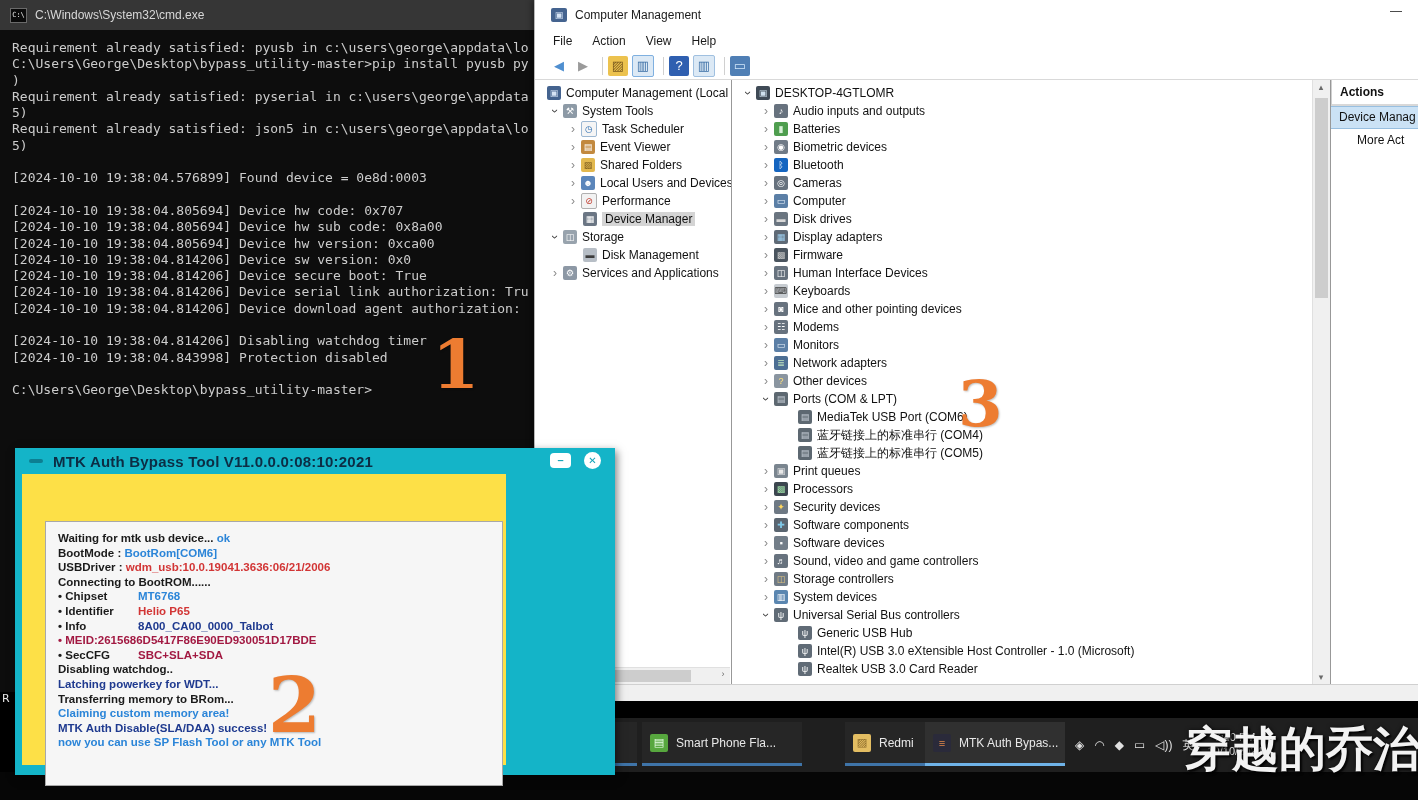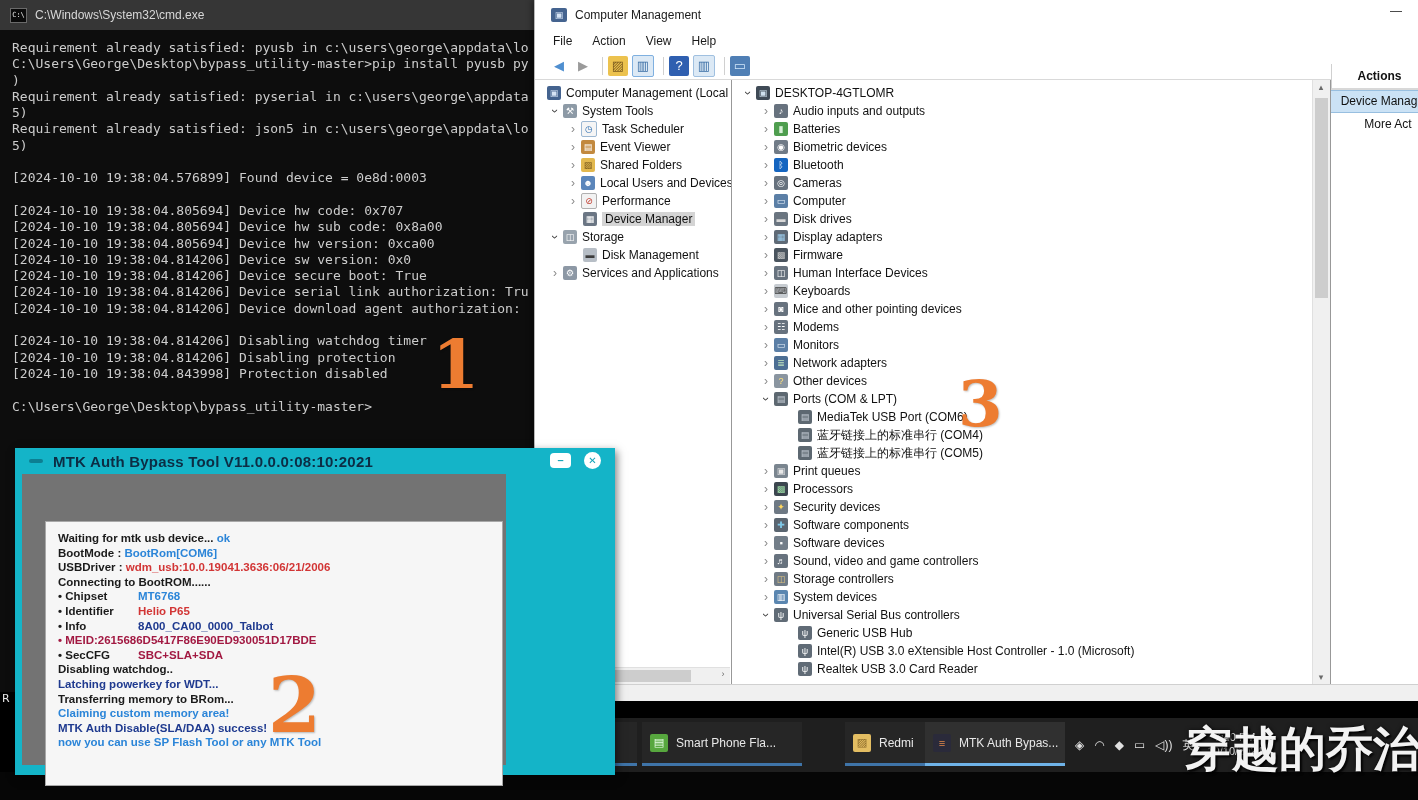--- a/index.html
+++ b/index.html
@@ -31,21 +31,21 @@
   .menu-item:first-child{padding-left:18px;}
   #cm-toolbar{left:0;top:52px;width:100%;height:28px;background:#fff;display:flex;align-items:center;
               border-bottom:1px solid #d9d9d9;padding-left:14px;box-sizing:border-box;}
   .tb-icon{width:20px;height:20px;margin-right:4px;border-radius:2px;display:flex;align-items:center;
            justify-content:center;font-size:13px;}
   .tb-sep{width:1px;height:18px;background:#d0d0d0;margin:0 5px;}
 
   .pane{background:#fff;overflow:hidden;}
   #console-pane{left:0;top:80px;width:196px;height:604px;border-right:1px solid #989898;}
   #device-pane{left:197px;top:80px;width:598px;height:604px;border-right:1px solid #989898;}
-  #actions-pane{left:796px;top:64px;width:88px;height:604px;text-align:center;}
+  #actions-pane{left:796px;top:80px;width:88px;height:604px;}
   #cm-statusbar{left:0;top:684px;width:100%;height:16px;background:#f0f0f0;border-top:1px solid #d0d0d0;}
 
   .row{height:18px;display:flex;align-items:center;font-size:12px;color:#111;white-space:nowrap;}
   .row .exp{width:16px;flex:none;text-align:center;font-size:12px;}
   .exp.collapsed::before{content:"›";color:#8a8a8a;display:inline-block;}
   .exp.expanded::before{content:"›";color:#404040;display:inline-block;transform:rotate(90deg);}
   .exp.none{width:0;}
   .row .ic{width:14px;height:14px;flex:none;margin-right:5px;border-radius:2px;display:flex;
            align-items:center;justify-content:center;font-size:9px;overflow:hidden;}
   .row.selected .lbl{background:#d4d4d4;padding:0 3px;}
@@ -67,21 +67,21 @@
   
   #mtk-window{left:15px;top:448px;width:600px;height:327px;background:#14b4c8;z-index:5;
               box-shadow:2px 3px 8px rgba(0,0,0,.5);}
   #mtk-titlebar{left:0;top:0;width:100%;height:26px;display:flex;align-items:center;}
   #mtk-win-icon{width:14px;height:4px;background:#0c7f92;margin:0 10px 0 14px;border-radius:2px;}
   #mtk-title{font-size:15px;font-weight:bold;color:#0c2d44;letter-spacing:.2px;}
   #mtk-min{position:absolute;right:44px;top:5px;width:21px;height:15px;background:#fff;border-radius:4px;
            color:#14a4b8;font-weight:bold;font-size:11px;line-height:14px;text-align:center;}
   #mtk-close{position:absolute;right:14px;top:4px;width:17px;height:17px;background:#fff;border-radius:50%;
              color:#14a4b8;font-weight:bold;font-size:10px;line-height:17px;text-align:center;}
-  #mtk-body{left:7px;top:26px;width:484px;height:291px;background:#737373;}
+  #mtk-body{left:7px;top:26px;width:484px;height:291px;background:#fde047;}
   #mtk-log{left:23px;top:47px;width:456px;height:263px;background:#f6f6f6;border:1px solid #a8a8a8;}
   #mtk-log-inner{left:12px;top:9px;right:4px;bottom:4px;overflow:hidden;}
   .logline{line-height:14.6px;font-size:11.5px;font-weight:bold;white-space:pre;}
 
   
   #taskbar{left:495px;top:718px;width:923px;height:54px;background:#1f1f1f;z-index:2;}
   #bottom-strip{left:0;top:772px;width:1418px;height:28px;background:#060606;z-index:2;}
   .tb-app{position:absolute;top:4px;height:44px;display:flex;align-items:center;gap:8px;
           color:#e8e8e8;font-size:12px;border-bottom:3px solid #3f74a8;padding-left:8px;box-sizing:border-box;
           background:#262626;white-space:nowrap;overflow:hidden;}
@@ -128,21 +128,20 @@
       <div class="tline"></div>
       <div class="tline">[2024-10-10 19:38:04.805694] Device hw code: 0x707</div>
       <div class="tline">[2024-10-10 19:38:04.805694] Device hw sub code: 0x8a00</div>
       <div class="tline">[2024-10-10 19:38:04.805694] Device hw version: 0xca00</div>
       <div class="tline">[2024-10-10 19:38:04.814206] Device sw version: 0x0</div>
       <div class="tline">[2024-10-10 19:38:04.814206] Device secure boot: True</div>
       <div class="tline">[2024-10-10 19:38:04.814206] Device serial link authorization: Tru</div>
       <div class="tline">[2024-10-10 19:38:04.814206] Device download agent authorization:</div>
       <div class="tline"></div>
       <div class="tline">[2024-10-10 19:38:04.814206] Disabling watchdog timer</div>
-      <div class="tline">[2024-10-10 19:38:04.814206] Disabling protection</div>
       <div class="tline">[2024-10-10 19:38:04.843998] Protection disabled</div>
       <div class="tline"></div>
       <div class="tline">C:\Users\George\Desktop\bypass_utility-master&gt;</div>
   </div>
 </div>
 
 <div id="cm-window" class="abs">
   <div id="cm-titlebar" class="abs">
     <span id="cm-app-icon">▣</span>
     <span id="cm-title">Computer Management</span>

